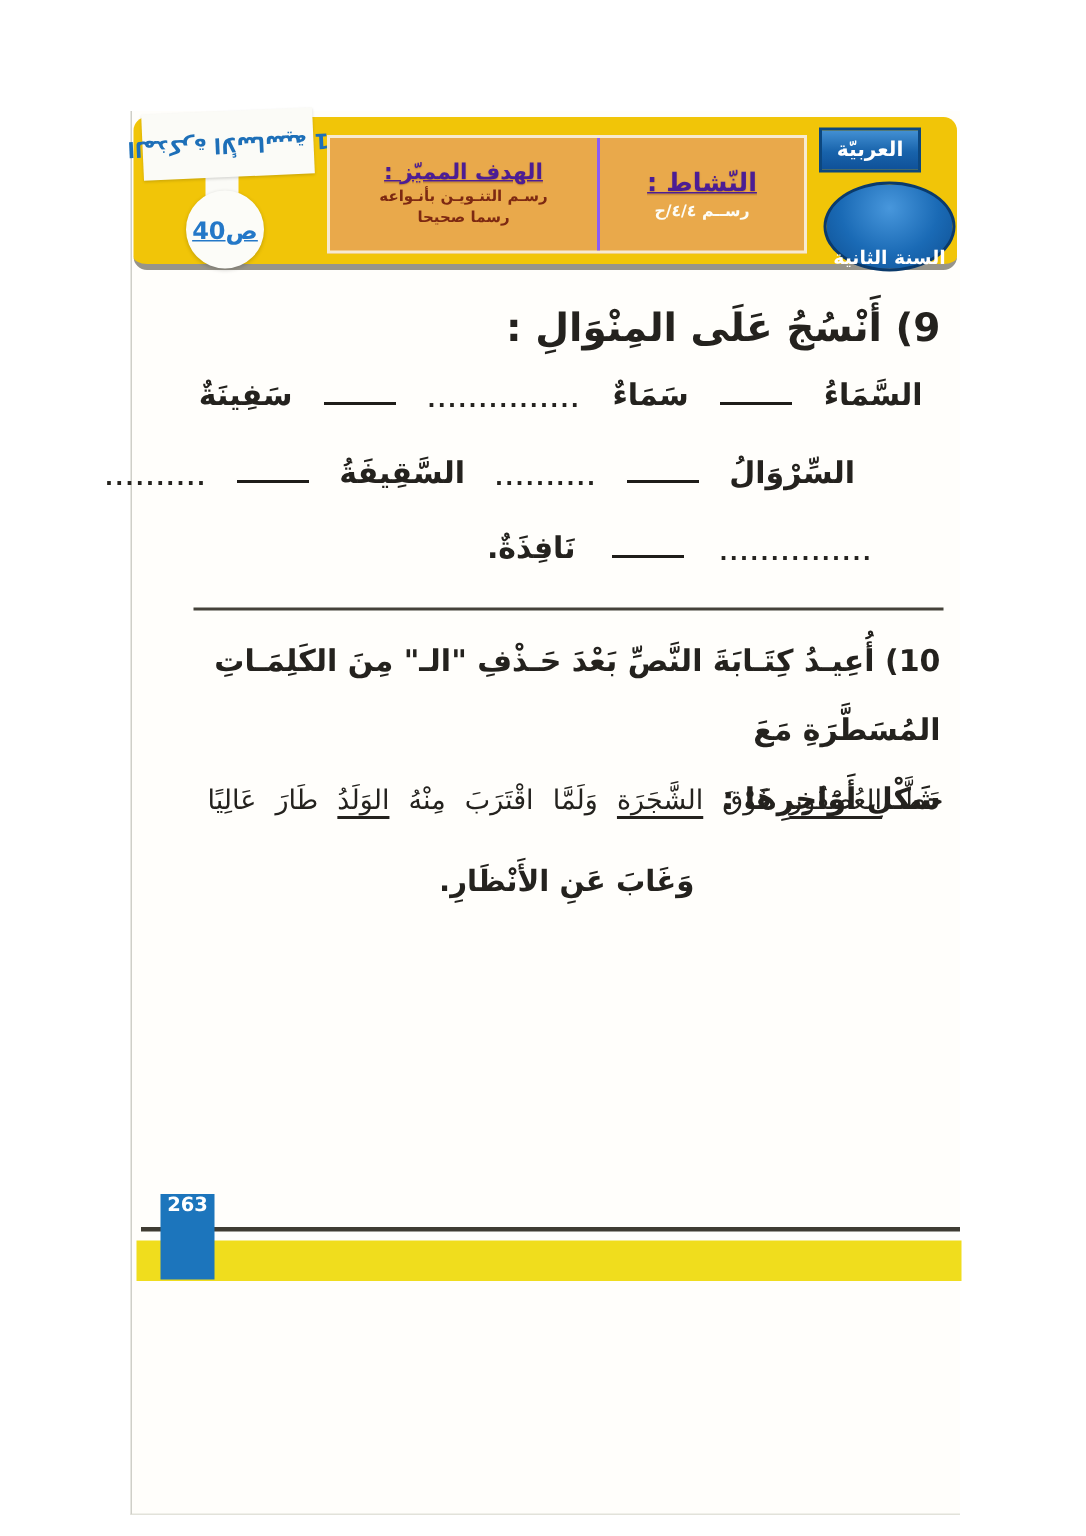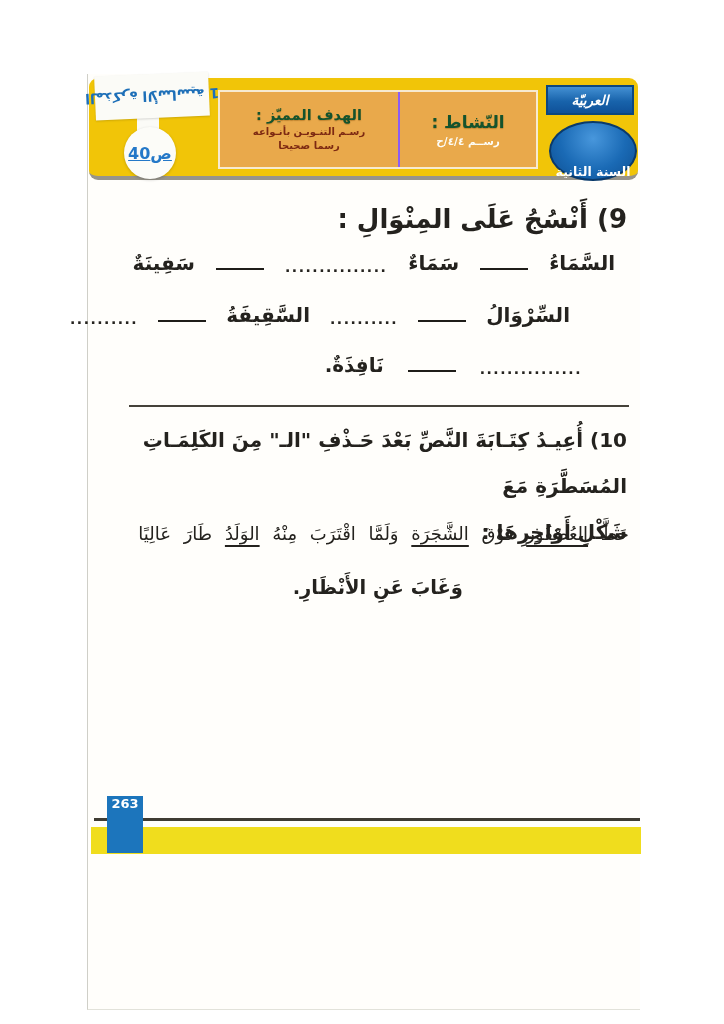--- a/index.html
+++ b/index.html
@@ -41,31 +41,31 @@
     text-decoration:underline;
   }
   .orange-box {
     position:absolute; left:130px; top:16px; width:320px; height:79px;
     background:#e9a94b; border:2px solid #f7ead0; z-index:2;
     display:flex; direction:rtl; text-align:center;
   }
   .cell { display:flex; flex-direction:column; align-items:center; justify-content:center; }
   .cell.activity { width:138px; border-left:2px solid #8b5cf6; }
   .cell.objective { flex:1; }
-  .cell .title { color:#14532d; font-weight:bold; text-shadow:0 1px 1px rgba(120,70,0,.35); }
+  .cell .title { color:#4c1d95; font-weight:bold; text-shadow:0 1px 1px rgba(120,70,0,.35);text-decoration:underline; }
   .cell.activity .title { font-size:17px; margin-bottom:3px; }
   .cell.objective .title { font-size:14.5px; margin-bottom:2px; }
   .cell.activity .sub { color:#fdfdf7; font-size:10.5px; font-weight:bold; }
   .cell.objective .sub { color:#7d2912; font-size:10px; font-weight:bold; line-height:14px; }
   .badge-rect {
-    position:absolute; left:458px; top:11px; width:88px; height:30px;
+    position:absolute; left:458px; top:11px; width:68px; height:30px;
     background:linear-gradient(#4390d3 0%, #1863ab 55%, #0f5199 100%);
     border:2px solid #0c477f; border-radius:0; z-index:3;
     display:flex; align-items:center; justify-content:center;
-    color:#fff; font-weight:bold; font-size:13.5px;font-style:italic;
+    color:#fff; font-weight:bold; font-size:13.5px;
   }
   .badge-oval {
     position:absolute; left:461px; top:47px; width:88px; height:60px;
     background:radial-gradient(ellipse at 50% 28%, #4897dc 0%, #1a6ab5 55%, #0e4f92 100%);
     border:2px solid #0a3a6b; border-radius:50%; z-index:3;
     display:flex; align-items:flex-end; justify-content:center;
     color:#fff; font-weight:bold; font-size:12.5px;
   }
   
   .h9 {

